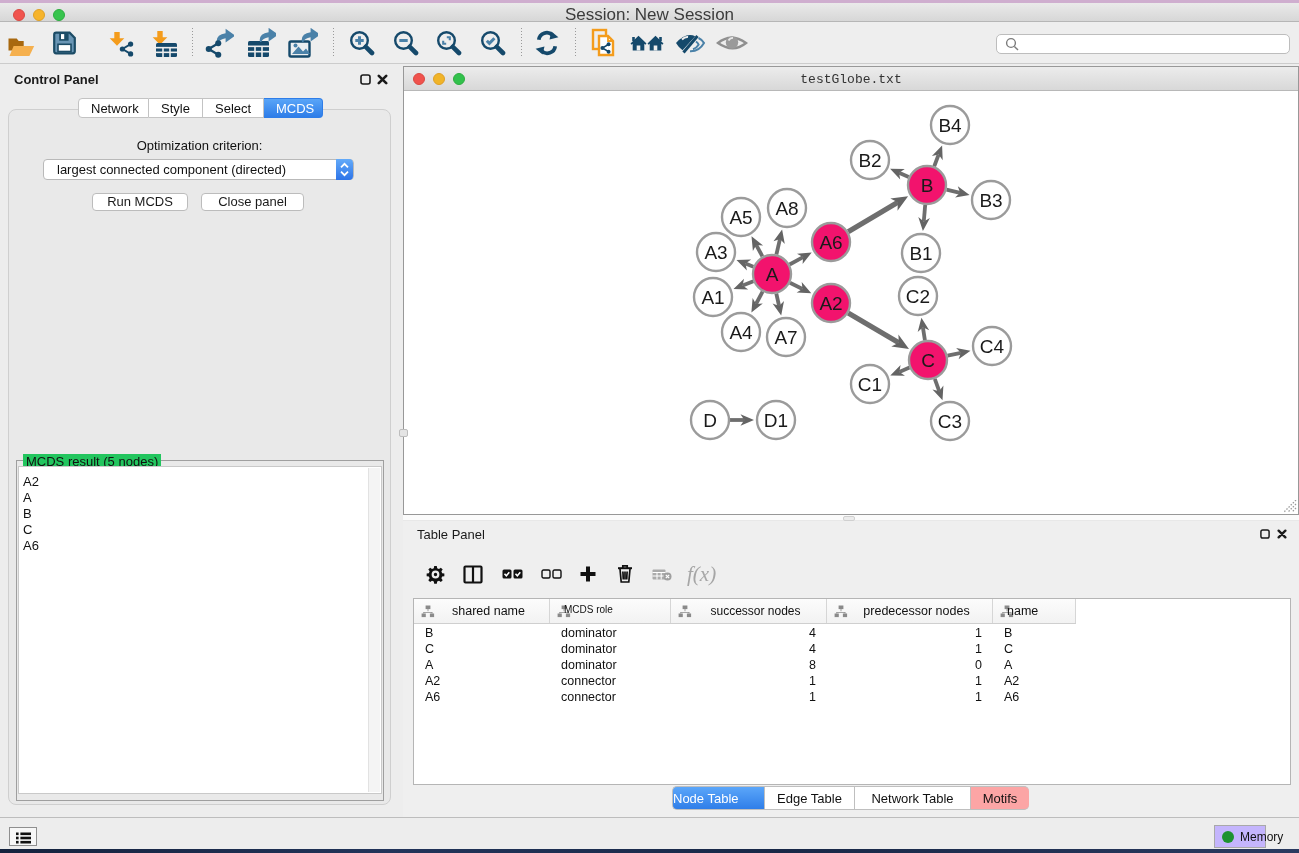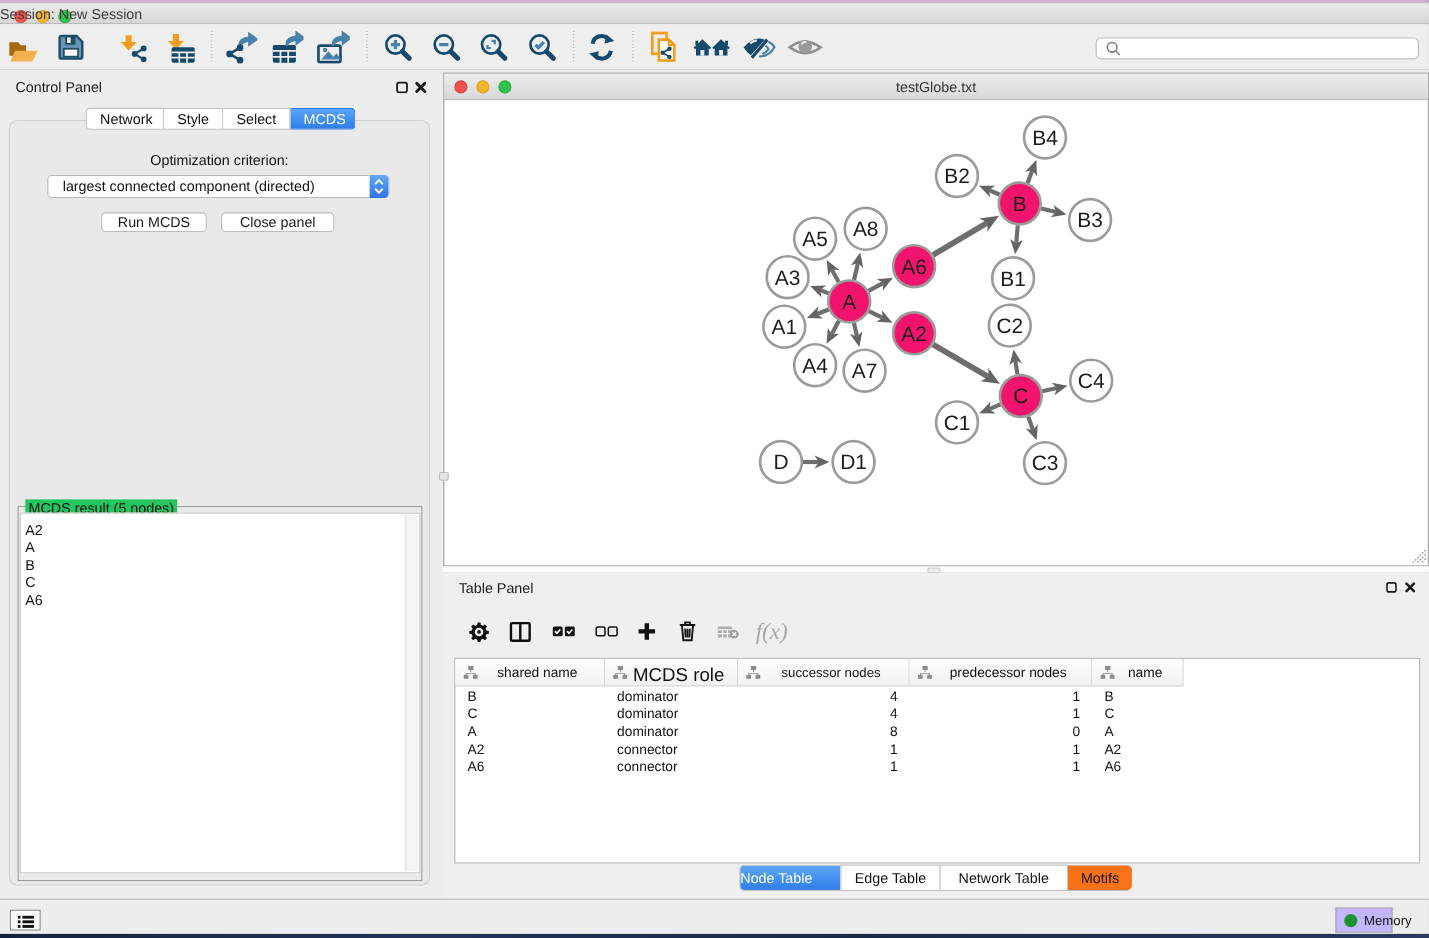--- a/index.html
+++ b/index.html
@@ -11,56 +11,56 @@
   background:linear-gradient(90deg,#14223d,#22345a 30%,#182847 60%,#2a3a60); }
 .appwin { position:absolute; left:0; top:2px; width:1299px; height:847px; background:#ededed; }
 
 
 .mtitle { position:absolute; left:0; top:0; width:1299px; height:20px;
   background:linear-gradient(#ebebeb,#d7d7d7); border-bottom:1px solid #b6b6b6; }
 .tl { position:absolute; top:7px; width:12px; height:12px; border-radius:50%; }
 .mtitle .t1 { left:13px; background:#f0544e; border:0.5px solid #d94942; }
 .mtitle .t2 { left:33px; background:#f6b42c; border:0.5px solid #dfa026; }
 .mtitle .t3 { left:53px; background:#38c44e; border:0.5px solid #2dad40; }
-.mtitle .ttext { position:absolute; left:0; right:0; top:3px; color:#3c3c3c; font-size:13px; }
+.mtitle .ttext { position:absolute; left:0; right:0; top:3px; text-align:center; color:#3c3c3c; font-size:17px; }
 
 
 .toolbar { position:absolute; left:0; top:20px; width:1299px; height:42px;
   background:#eeeeee; border-bottom:1px solid #cccccc; }
 .toolbar svg { position:absolute; top:50%; transform:translateY(-50%); }
 .tsep { position:absolute; top:6px; height:30px; width:1px;
   background-image:linear-gradient(#9a9a9a 34%, rgba(0,0,0,0) 0%);
   background-size:1px 3px; }
 .search { position:absolute; left:996px; top:12px; width:294px; height:20px;
   background:#fff; border:1px solid #bdbdbd; border-radius:5px; }
 
 
 .main { position:absolute; left:0; top:62px; width:1299px; height:753px; background:#ededed; }
 
 
 .cp { position:absolute; left:0; top:0; width:403px; height:753px; background:#ededed; }
-.cp-h { position:absolute; left:14px; top:8px; font-size:13px; color:#1a1a1a; }
+.cp-h { position:absolute; left:14px; top:8px; font-size:13px; color:#1a1a1a;font-weight:bold; }
 .cpinner { position:absolute; left:8px; top:45px; width:383px; height:696px;
   background:#e9e9e9; border:1px solid #cfcfcf; border-radius:8px; }
 .tabs { position:absolute; left:78px; top:34px; height:20px; display:flex; z-index:5; }
 .tabs .seg { height:20px; line-height:19px; background:#fff; border:1px solid #c3c3c3;
   border-left:none; padding:0 12px; text-align:center; font-size:13px; color:#111; }
 .tabs .seg:first-child { border-left:1px solid #c3c3c3; border-radius:4px 0 0 4px; }
 .tabs .seg:last-child { border-radius:0 4px 4px 0; }
 .tabs .sel { background:linear-gradient(#59a5f8,#2e7de8); color:#fff; border-color:#2e7de8; }
 
 
 .netwin { position:absolute; left:403px; top:2px; width:896px; height:449px;
   background:#fff; border:1px solid #989898; }
 .nw-title { position:absolute; left:0; top:0; width:100%; height:24px;
   background:linear-gradient(#ececec,#d8d8d8); border-bottom:1px solid #b8b8b8; }
 .nw-title .t1 { left:9px; top:6px; background:#f0524d; border:0.5px solid #d94942; }
 .nw-title .t2 { left:29px; top:6px; background:#f0b428; border:0.5px solid #dfa026; }
 .nw-title .t3 { left:49px; top:6px; background:#32c14c; border:0.5px solid #2dad40; }
-.nw-title .ttext { position:absolute; left:0; right:0; top:5px; text-align:center; color:#333; font-size:13px; }
+.nw-title .ttext { position:absolute; left:0; right:0; top:5px; text-align:center; color:#333; font-size:13px;font-family:Liberation Mono, monospace; }
 .graph { position:absolute; left:0; top:25px; }
 
 .statusbar { position:absolute; left:0; top:815px; width:1299px; height:32px;
   background:#ededed; border-top:1px solid #bdbdbd; }
 </style>
 </head>
 <body>
 <div class="appwin">
   <div class="mtitle">
     <div class="tl t1"></div>
@@ -437,21 +437,21 @@
           </div>
           <div style="position:absolute;left:136px;top:0;width:121px;height:24px;border-right:1px solid #d6d6d6;background:linear-gradient(#fcfcfc,#f2f2f2);">
             <svg style="position:absolute;left:7px;top:6px" width="14" height="13" viewBox="0 0 14 13">
               <g fill="#8a8a8a">
                 <rect x="4.6" y="0.5" width="4.8" height="3.6"></rect>
                 <rect x="0.6" y="8.5" width="4.2" height="3.6"></rect>
                 <rect x="8.9" y="8.5" width="4.2" height="3.6"></rect>
                 <path d="M6.6,4 h0.8 v2.2 h-0.8 z M2.3,8.6 v-1.6 h9.2 v1.6 h-0.9 v-0.8 h-7.4 v0.8 z"></path>
               </g>
             </svg>
-            <div style="position:absolute;left:14px;right:0;top:5px;text-align:center;font-size:17px;color:#111">MCDS role</div>
+            <div style="position:absolute;left:14px;right:0;top:5px;text-align:left;font-size:10px;color:#111">MCDS role</div>
           </div>
           <div style="position:absolute;left:257px;top:0;width:156px;height:24px;border-right:1px solid #d6d6d6;background:linear-gradient(#fcfcfc,#f2f2f2);">
             <svg style="position:absolute;left:7px;top:6px" width="14" height="13" viewBox="0 0 14 13">
               <g fill="#8a8a8a">
                 <rect x="4.6" y="0.5" width="4.8" height="3.6"></rect>
                 <rect x="0.6" y="8.5" width="4.2" height="3.6"></rect>
                 <rect x="8.9" y="8.5" width="4.2" height="3.6"></rect>
                 <path d="M6.6,4 h0.8 v2.2 h-0.8 z M2.3,8.6 v-1.6 h9.2 v1.6 h-0.9 v-0.8 h-7.4 v0.8 z"></path>
               </g>
             </svg>
@@ -470,21 +470,21 @@
           </div>
           <div style="position:absolute;left:579px;top:0;width:83px;height:24px;border-right:1px solid #d6d6d6;background:linear-gradient(#fcfcfc,#f2f2f2);">
             <svg style="position:absolute;left:7px;top:6px" width="14" height="13" viewBox="0 0 14 13">
               <g fill="#8a8a8a">
                 <rect x="4.6" y="0.5" width="4.8" height="3.6"></rect>
                 <rect x="0.6" y="8.5" width="4.2" height="3.6"></rect>
                 <rect x="8.9" y="8.5" width="4.2" height="3.6"></rect>
                 <path d="M6.6,4 h0.8 v2.2 h-0.8 z M2.3,8.6 v-1.6 h9.2 v1.6 h-0.9 v-0.8 h-7.4 v0.8 z"></path>
               </g>
             </svg>
-            <div style="position:absolute;left:14px;right:0;top:5px;text-align:center;font-size:12.5px;color:#111">name</div>
+            <div style="position:absolute;left:14px;right:0;top:5px;font-size:12.5px;color:#111">name</div>
           </div>
 <div style="position:absolute;left:0;top:24px;width:662px;border-top:1px solid #cfcfcf"></div>
 <div style="position:absolute;left:11px;top:27px;font-size:12.5px;color:#111">B</div>
           <div style="position:absolute;left:147px;top:27px;font-size:12.5px;color:#111">dominator</div>
           <div style="position:absolute;left:257px;top:27px;width:145px;text-align:right;font-size:12.5px;color:#111">4</div>
           <div style="position:absolute;left:413px;top:27px;width:155px;text-align:right;font-size:12.5px;color:#111">1</div>
           <div style="position:absolute;left:590px;top:27px;font-size:12.5px;color:#111">B</div>
           <div style="position:absolute;left:11px;top:43px;font-size:12.5px;color:#111">C</div>
           <div style="position:absolute;left:147px;top:43px;font-size:12.5px;color:#111">dominator</div>
           <div style="position:absolute;left:257px;top:43px;width:145px;text-align:right;font-size:12.5px;color:#111">4</div>
@@ -504,21 +504,21 @@
           <div style="position:absolute;left:147px;top:91px;font-size:12.5px;color:#111">connector</div>
           <div style="position:absolute;left:257px;top:91px;width:145px;text-align:right;font-size:12.5px;color:#111">1</div>
           <div style="position:absolute;left:413px;top:91px;width:155px;text-align:right;font-size:12.5px;color:#111">1</div>
           <div style="position:absolute;left:590px;top:91px;font-size:12.5px;color:#111">A6</div>
 </div>
 
 <div style="position:absolute;left:269px;top:271px;height:26px">
           <div style="float:left;width:92px;height:24px;line-height:23px;text-align:left;font-size:13px;background:linear-gradient(#5ba6f9,#2f7ee9);color:#fff;border-radius:5px 0 0 5px;border:1px solid #bfbfbf;border-right:none;">Node Table</div>
           <div style="float:left;width:90px;height:24px;line-height:23px;text-align:center;font-size:13px;background:#fff;color:#111;border:1px solid #bfbfbf;border-right:none;">Edge Table</div>
           <div style="float:left;width:116px;height:24px;line-height:23px;text-align:center;font-size:13px;background:#fff;color:#111;border:1px solid #bfbfbf;border-right:none;">Network Table</div>
-          <div style="float:left;width:59px;height:24px;line-height:23px;text-align:center;font-size:13px;background:#f97316;color:#111;border-radius:0 5px 5px 0;border-right:1px solid #bfbfbf;border:1px solid #bfbfbf;border-right:none;">Motifs</div>
+          <div style="float:left;width:59px;height:24px;line-height:23px;text-align:center;font-size:13px;background:#fca5a5;color:#111;border-radius:0 5px 5px 0;border-right:1px solid #bfbfbf;border:1px solid #bfbfbf;border-right:none;">Motifs</div>
         </div>
 </div>
   </div>
   <div class="statusbar">
 <div style="position:absolute;left:9px;top:9px;width:28px;height:19px;background:#f7f7f7;border:1px solid #8f8f8f">
 <svg style="position:absolute;left:6px;top:3.5px" width="15" height="12" viewBox="0 0 15 12">
           <g fill="#111">
 <rect x="0" y="0.5" width="2.6" height="2.6"></rect>
             <rect x="4.4" y="0.5" width="10.6" height="2.6"></rect>
 <rect x="0" y="4.7" width="2.6" height="2.6"></rect>

